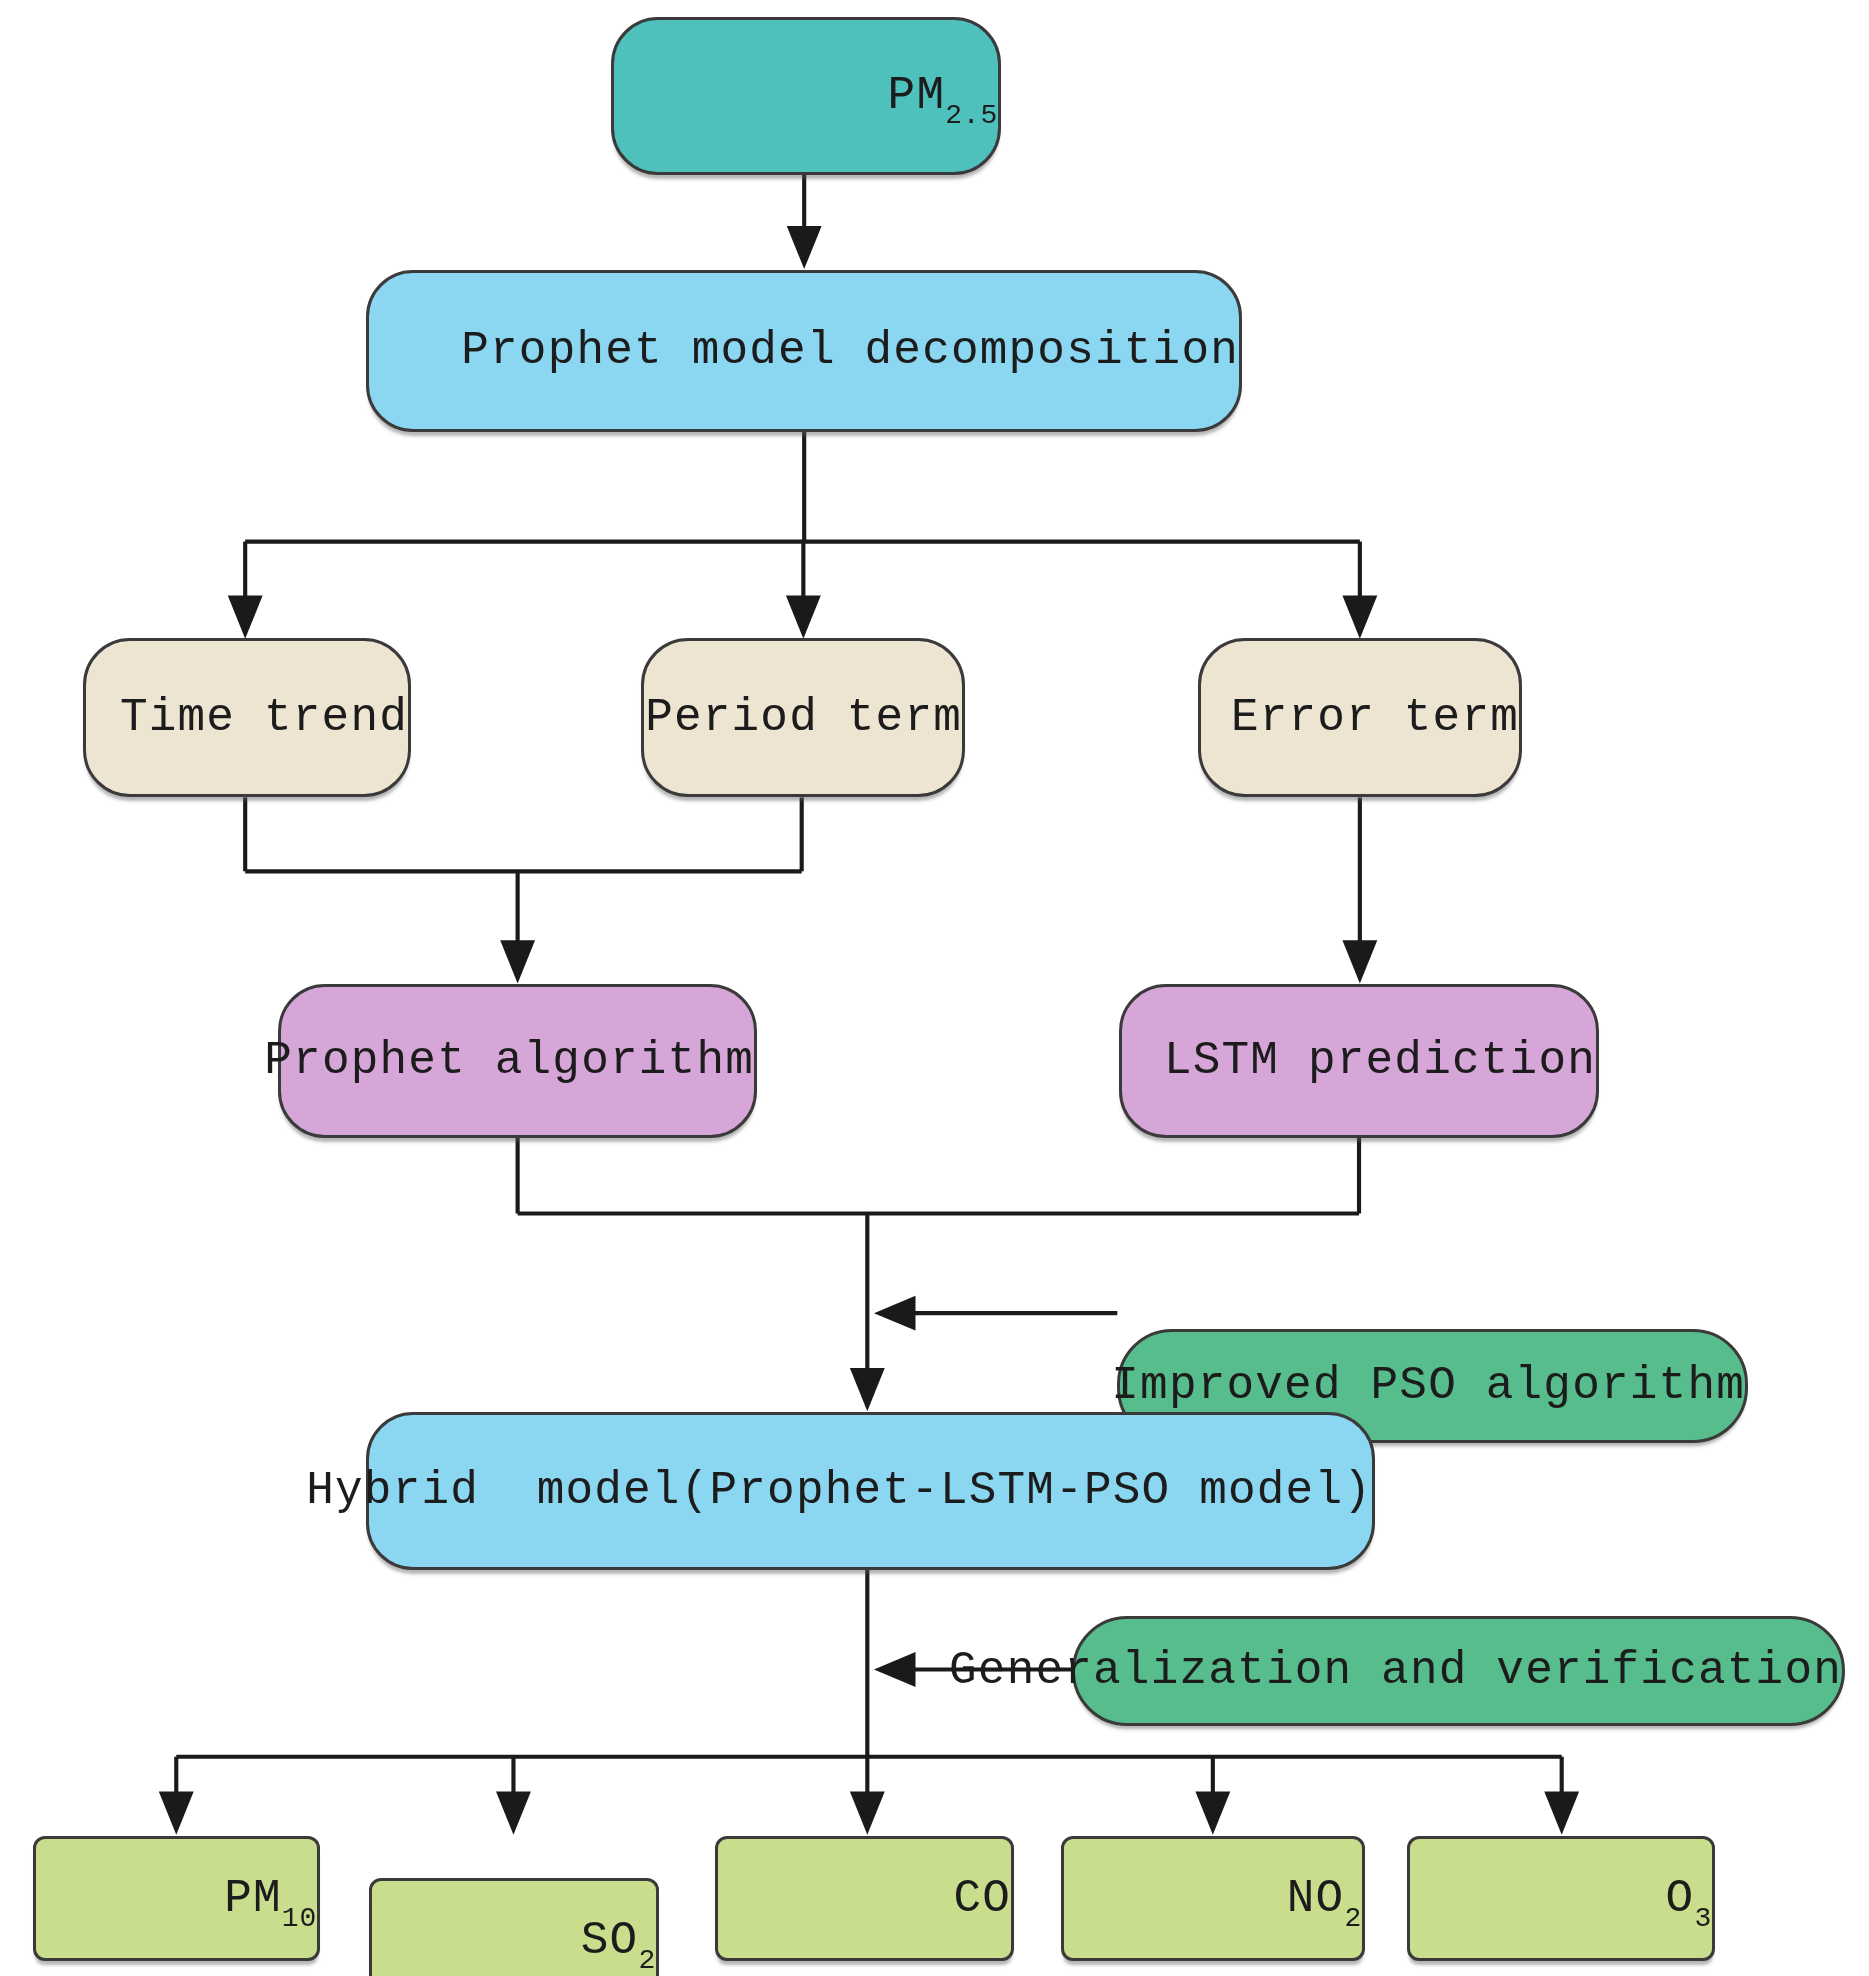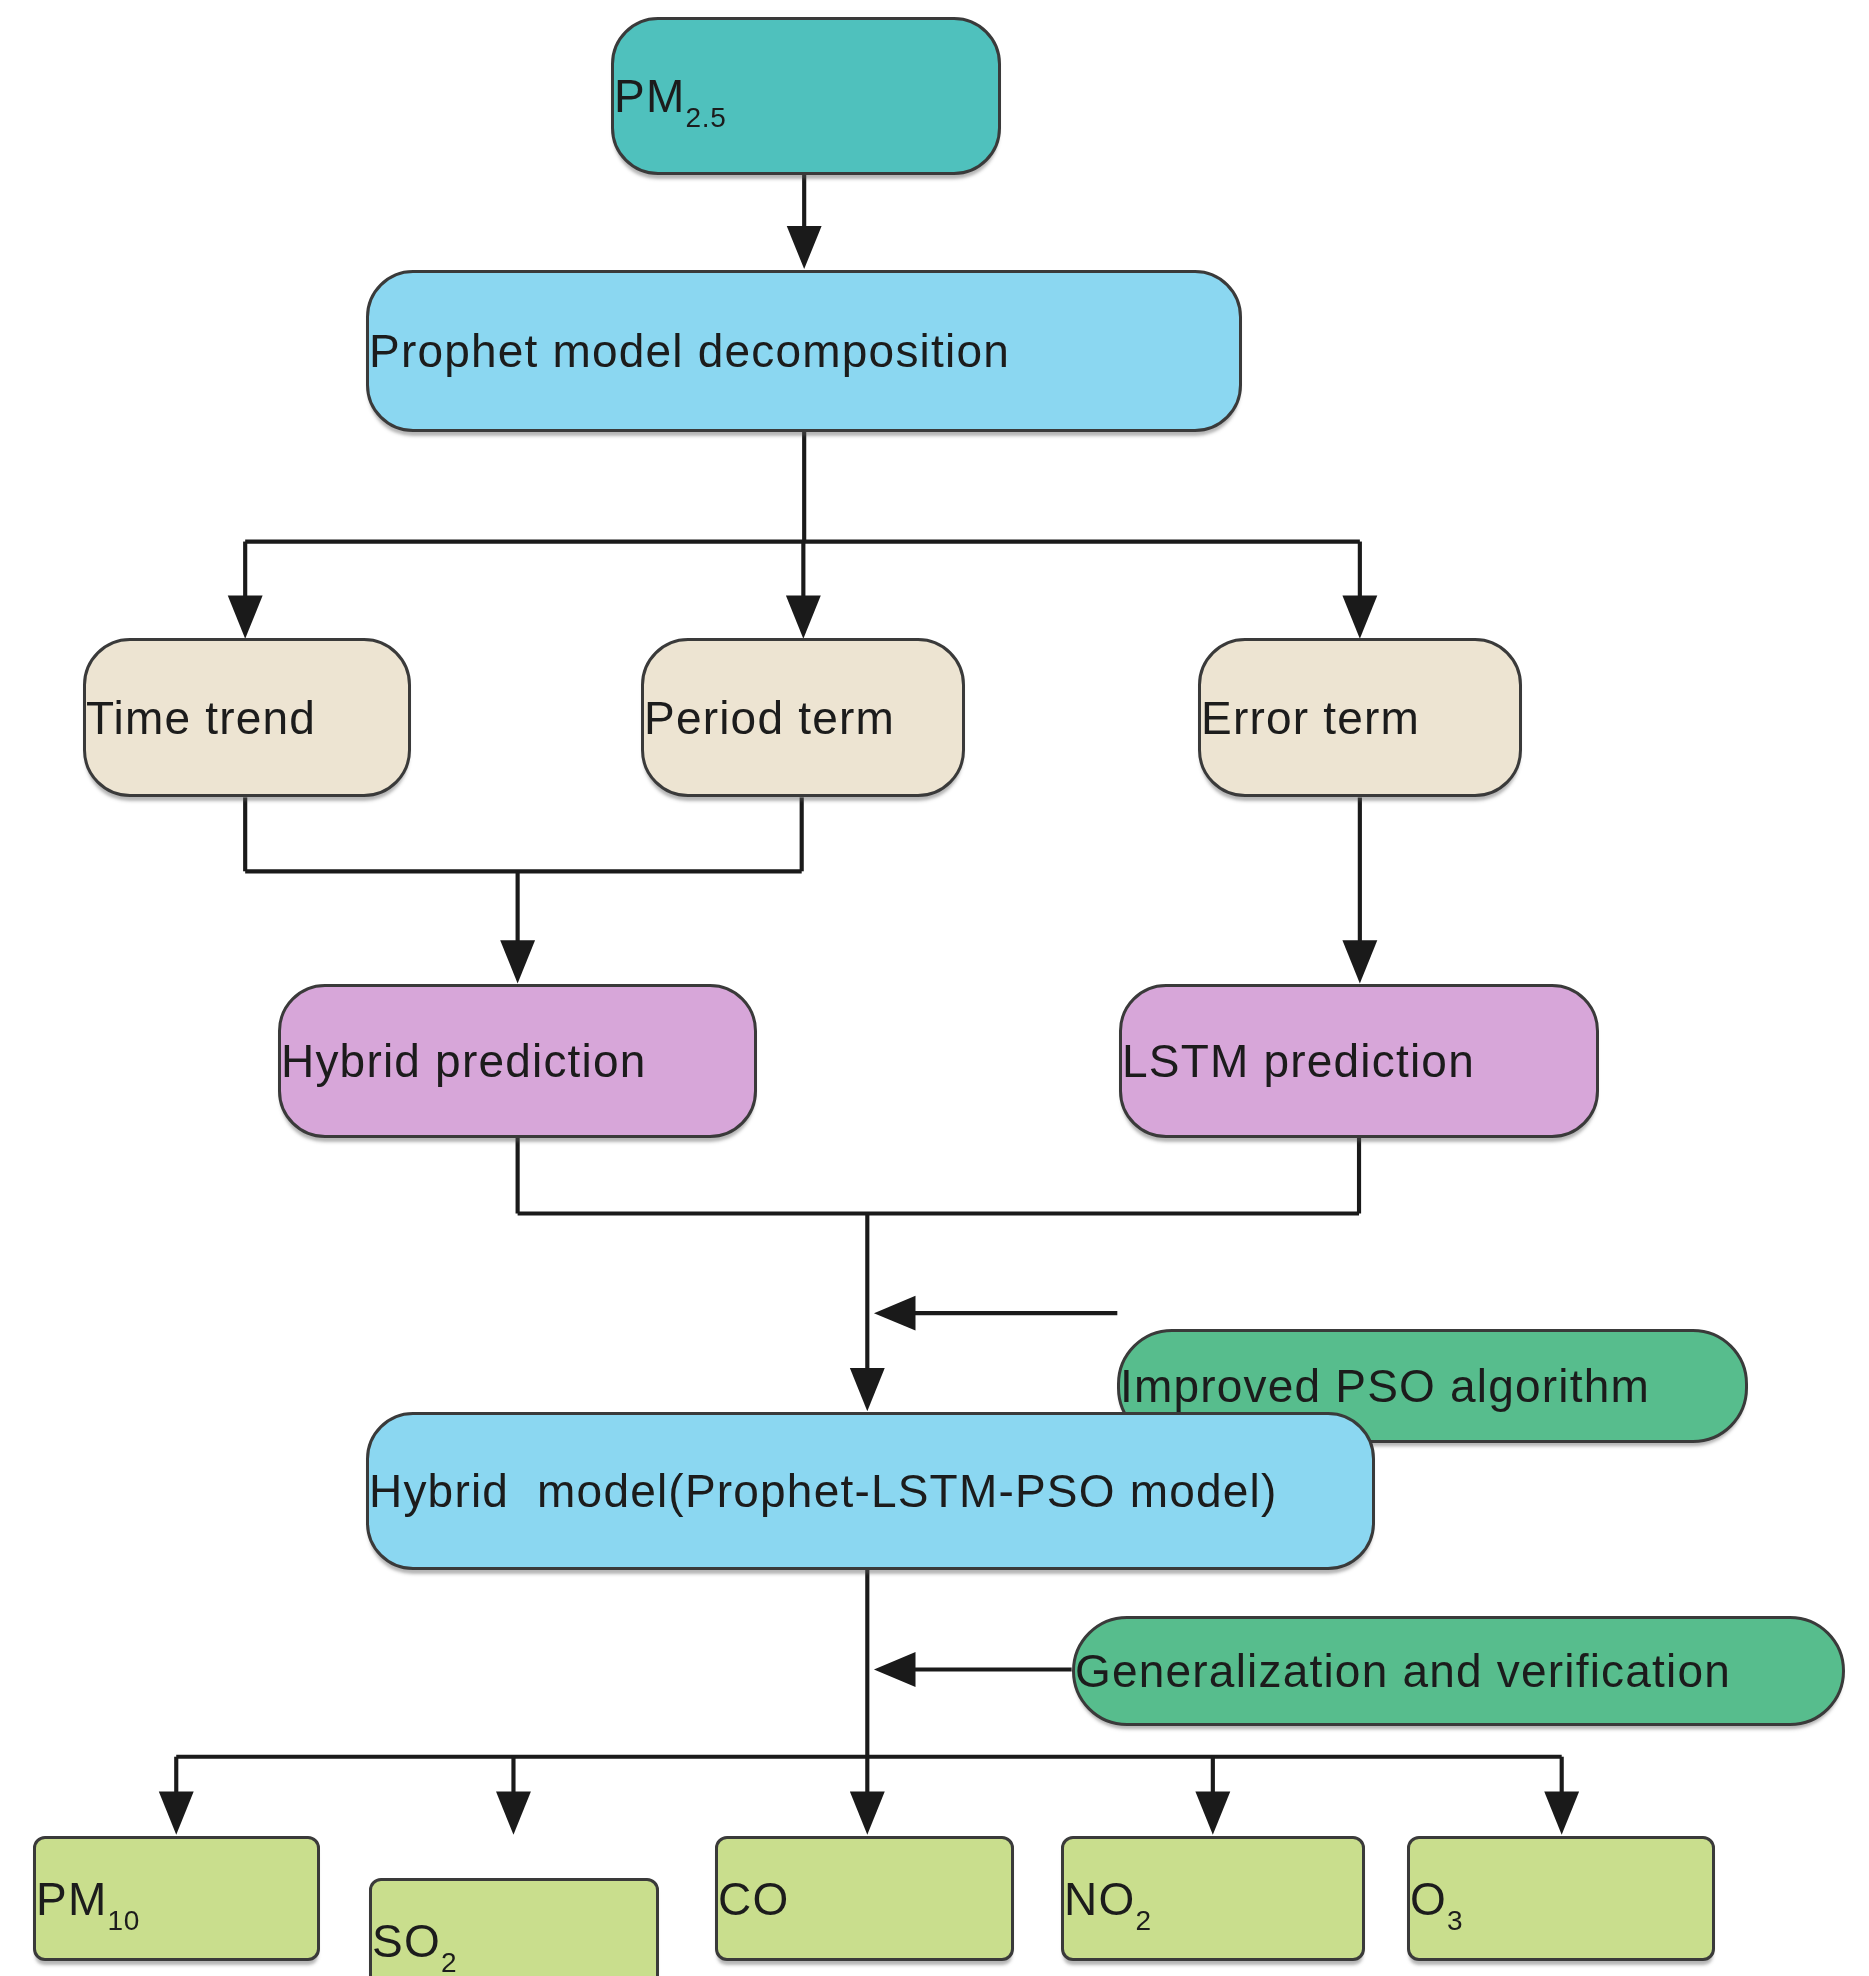--- a/index.html
+++ b/index.html
@@ -17,25 +17,26 @@
   }
   .wires {
     position: absolute;
     left: 0;
     top: 0;
   }
   .node {
     position: absolute;
     display: flex;
     align-items: center;
-    justify-content: flex-start;
+    justify-content: flex-end;
     box-sizing: border-box;
     border: 3.3px solid #3a3a3a;
     border-radius: 47px;
     box-shadow: 0 5.8px 3.3px -2.5px rgba(90,90,90,0.45);
+    font-family: Liberation Mono, monospace;
   }
   .node .lbl {
     font-size: 46px;
     letter-spacing: 1.2px;
     color: #1c1c1c;
     white-space: pre;
     text-align: center;
   }
   .lbl sub {
     font-size: 28px;
@@ -119,21 +120,21 @@
 
   <div class="node beige" style="left:641px; top:638px; width:324px; height:159px;">
     <span class="lbl">Period term</span>
   </div>
 
   <div class="node beige" style="left:1198px; top:638px; width:324px; height:159px;">
     <span class="lbl">Error term</span>
   </div>
 
   <div class="node purple" style="left:278px; top:984px; width:479px; height:154px;">
-    <span class="lbl">Hybrid prediction</span>
+    <span class="lbl">Prophet algorithm</span>
   </div>
 
   <div class="node purple" style="left:1119px; top:984px; width:480px; height:154px;">
     <span class="lbl">LSTM prediction</span>
   </div>
 
   <div class="node green" style="left:1117px; top:1329px; width:631px; height:114px;">
     <span class="lbl">Improved PSO algorithm</span>
   </div>
 

